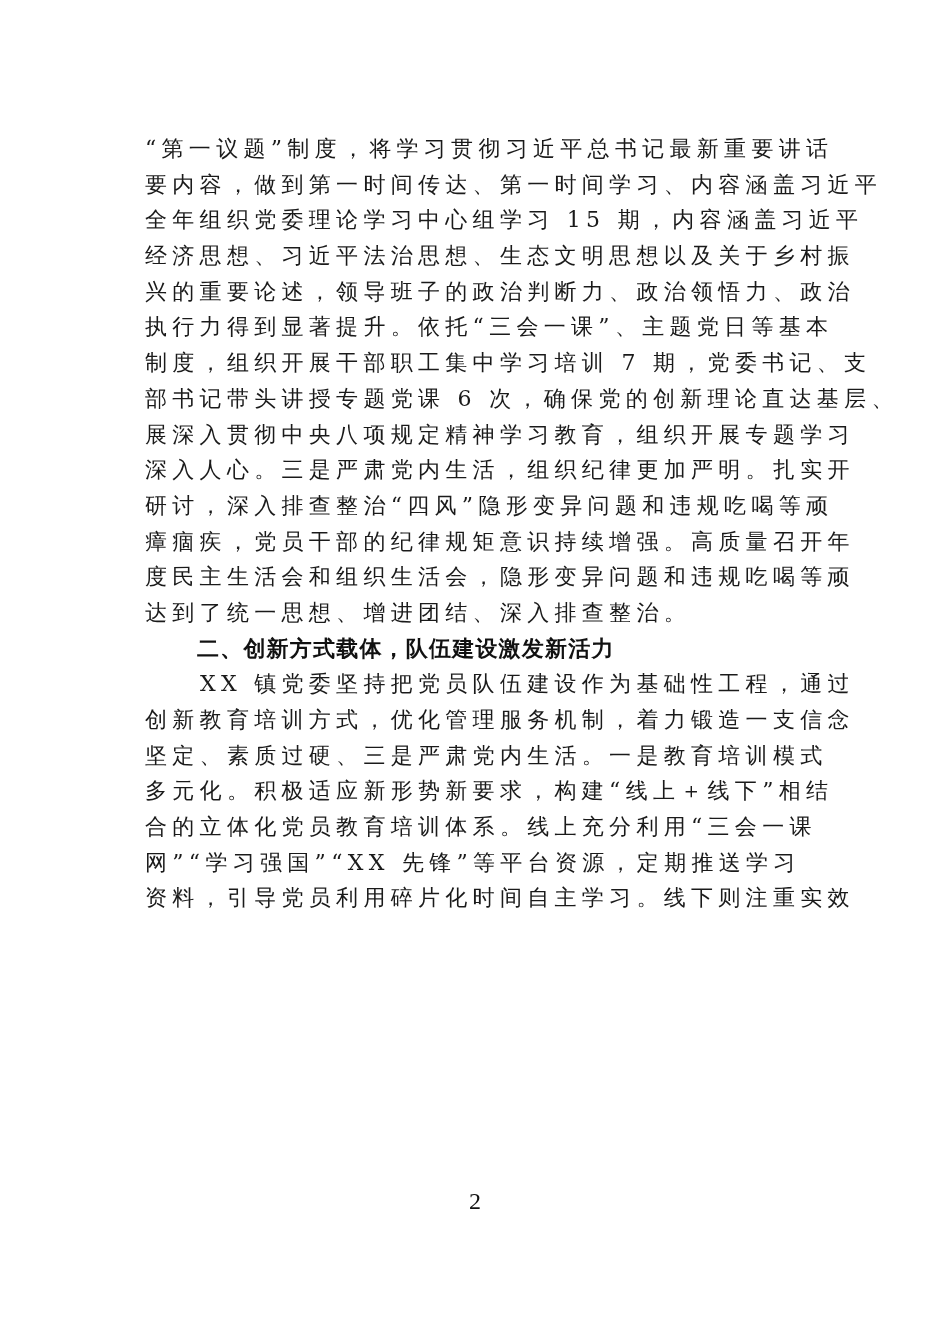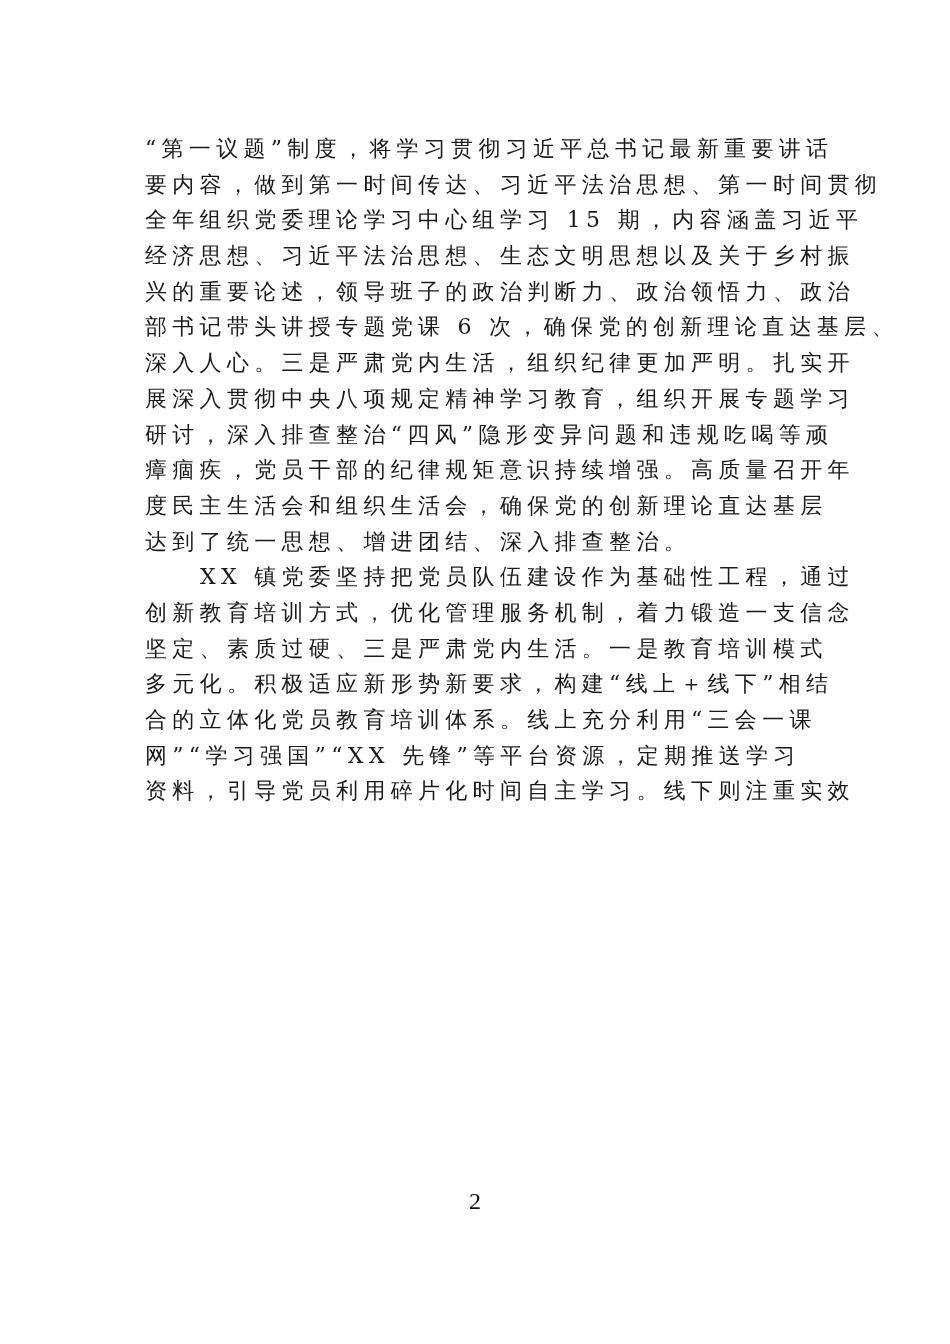--- a/index.html
+++ b/index.html
@@ -59,32 +59,35 @@
       font-size: 24px;
       color: #111111;
     }
   </style>
 </head>
 <body>
 
 <div class="page">
   <div class="body-text">
     <div class="line">“第一议题”制度，将学习贯彻习近平总书记最新重要讲话</div>
-    <div class="line">要内容，做到第一时间传达、习近平法治思想、第一时间贯彻</div>
+    <div class="line">要内容，做到第一时间传达、第一时间学习、内容涵盖习近平</div>
     <div class="line">全年组织党委理论学习中心组学习 15 期，内容涵盖习近平</div>
     <div class="line">经济思想、习近平法治思想、生态文明思想以及关于乡村振</div>
     <div class="line">兴的重要论述，领导班子的政治判断力、政治领悟力、政治</div>
+    <div class="line">执行力得到显著提升。依托“三会一课”、主题党日等基本</div>
+    <div class="line">制度，组织开展干部职工集中学习培训 7 期，党委书记、支</div>
     <div class="line">部书记带头讲授专题党课 6 次，确保党的创新理论直达基层、</div>
+    <div class="line">展深入贯彻中央八项规定精神学习教育，组织开展专题学习</div>
     <div class="line">深入人心。三是严肃党内生活，组织纪律更加严明。扎实开</div>
-    <div class="line">展深入贯彻中央八项规定精神学习教育，组织开展专题学习</div>
     <div class="line">研讨，深入排查整治“四风”隐形变异问题和违规吃喝等顽</div>
     <div class="line">瘴痼疾，党员干部的纪律规矩意识持续增强。高质量召开年</div>
-    <div class="line">度民主生活会和组织生活会，确保党的创新理论直达基层</div>
+    <div class="line">度民主生活会和组织生活会，隐形变异问题和违规吃喝等顽</div>
     <div class="line">达到了统一思想、增进团结、深入排查整治。</div>
 
+    <div class="line heading">二、创新方式载体，队伍建设激发新活力</div>
 
     <div class="line indent">XX 镇党委坚持把党员队伍建设作为基础性工程，通过</div>
     <div class="line">创新教育培训方式，优化管理服务机制，着力锻造一支信念</div>
     <div class="line">坚定、素质过硬、三是严肃党内生活。一是教育培训模式</div>
     <div class="line">多元化。积极适应新形势新要求，构建“线上＋线下”相结</div>
     <div class="line">合的立体化党员教育培训体系。线上充分利用“三会一课</div>
     <div class="line">网”“学习强国”“XX 先锋”等平台资源，定期推送学习</div>
     <div class="line">资料，引导党员利用碎片化时间自主学习。线下则注重实效</div>
   </div>
 

